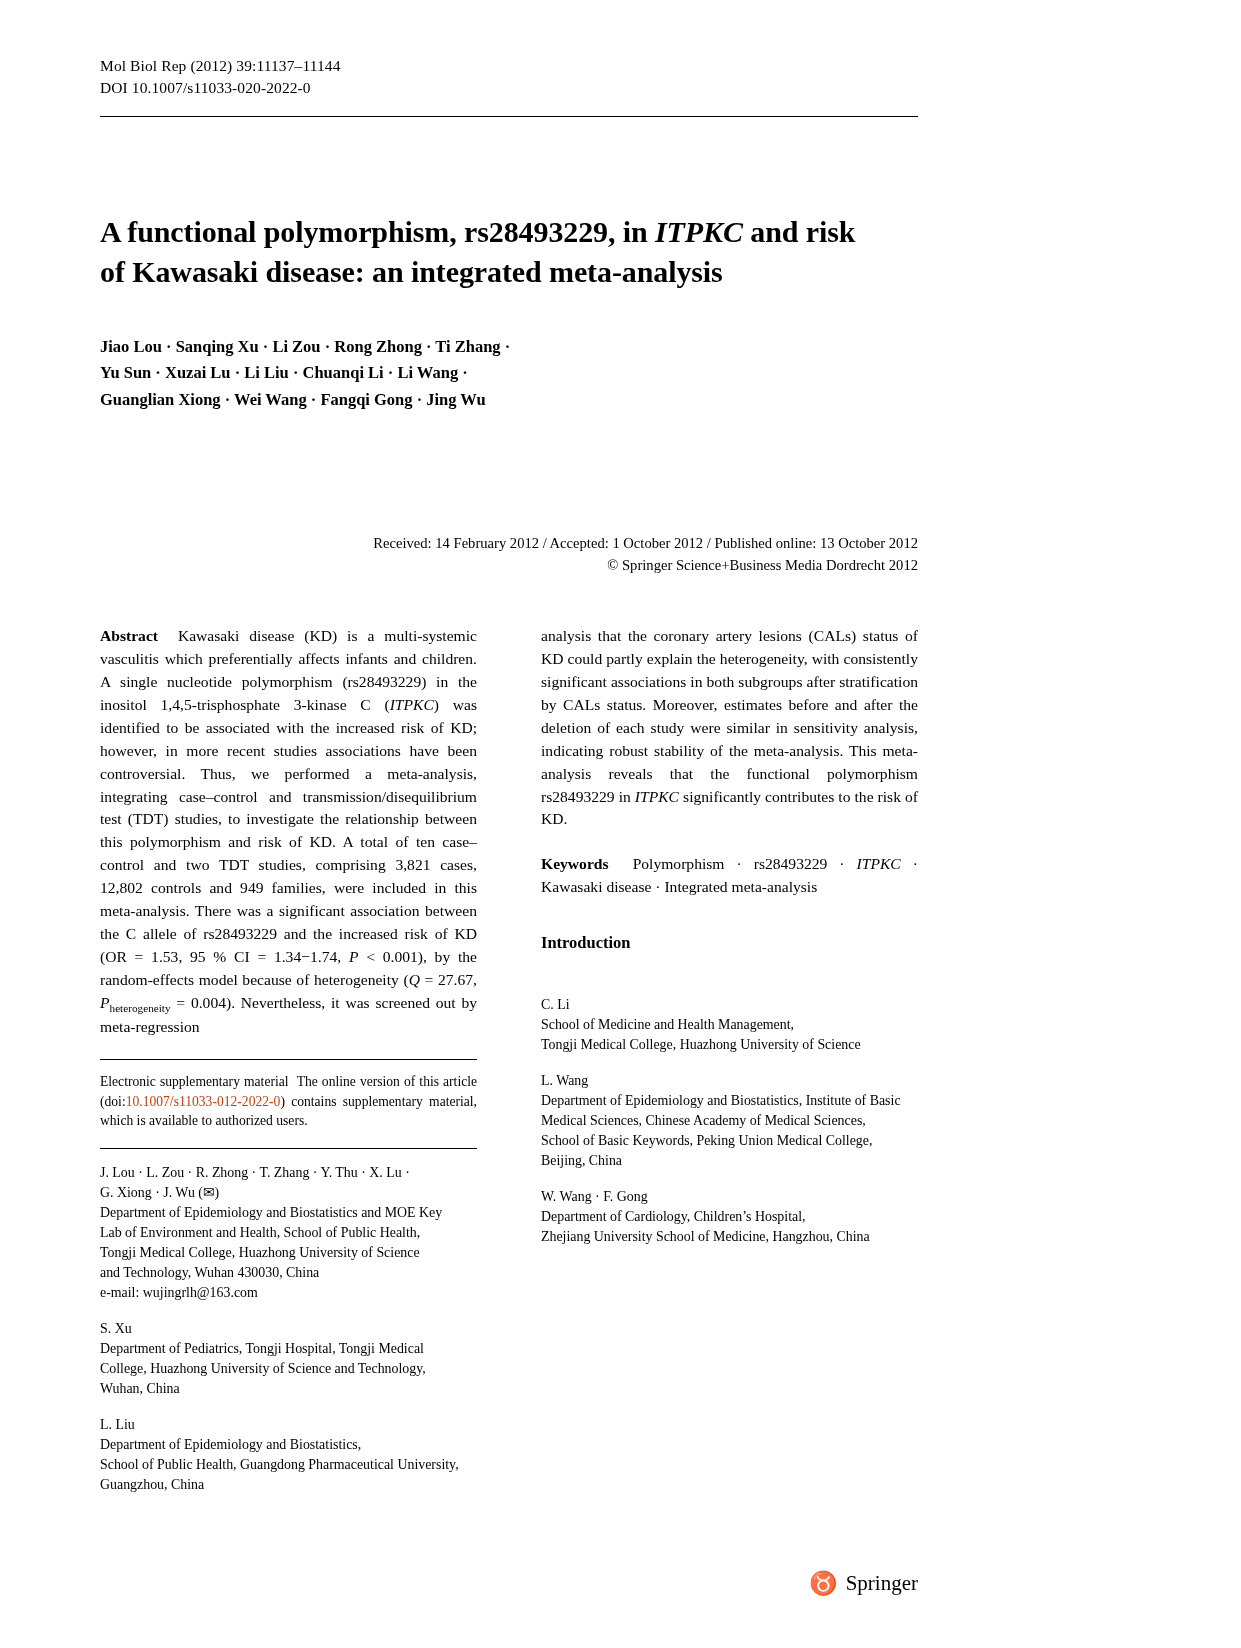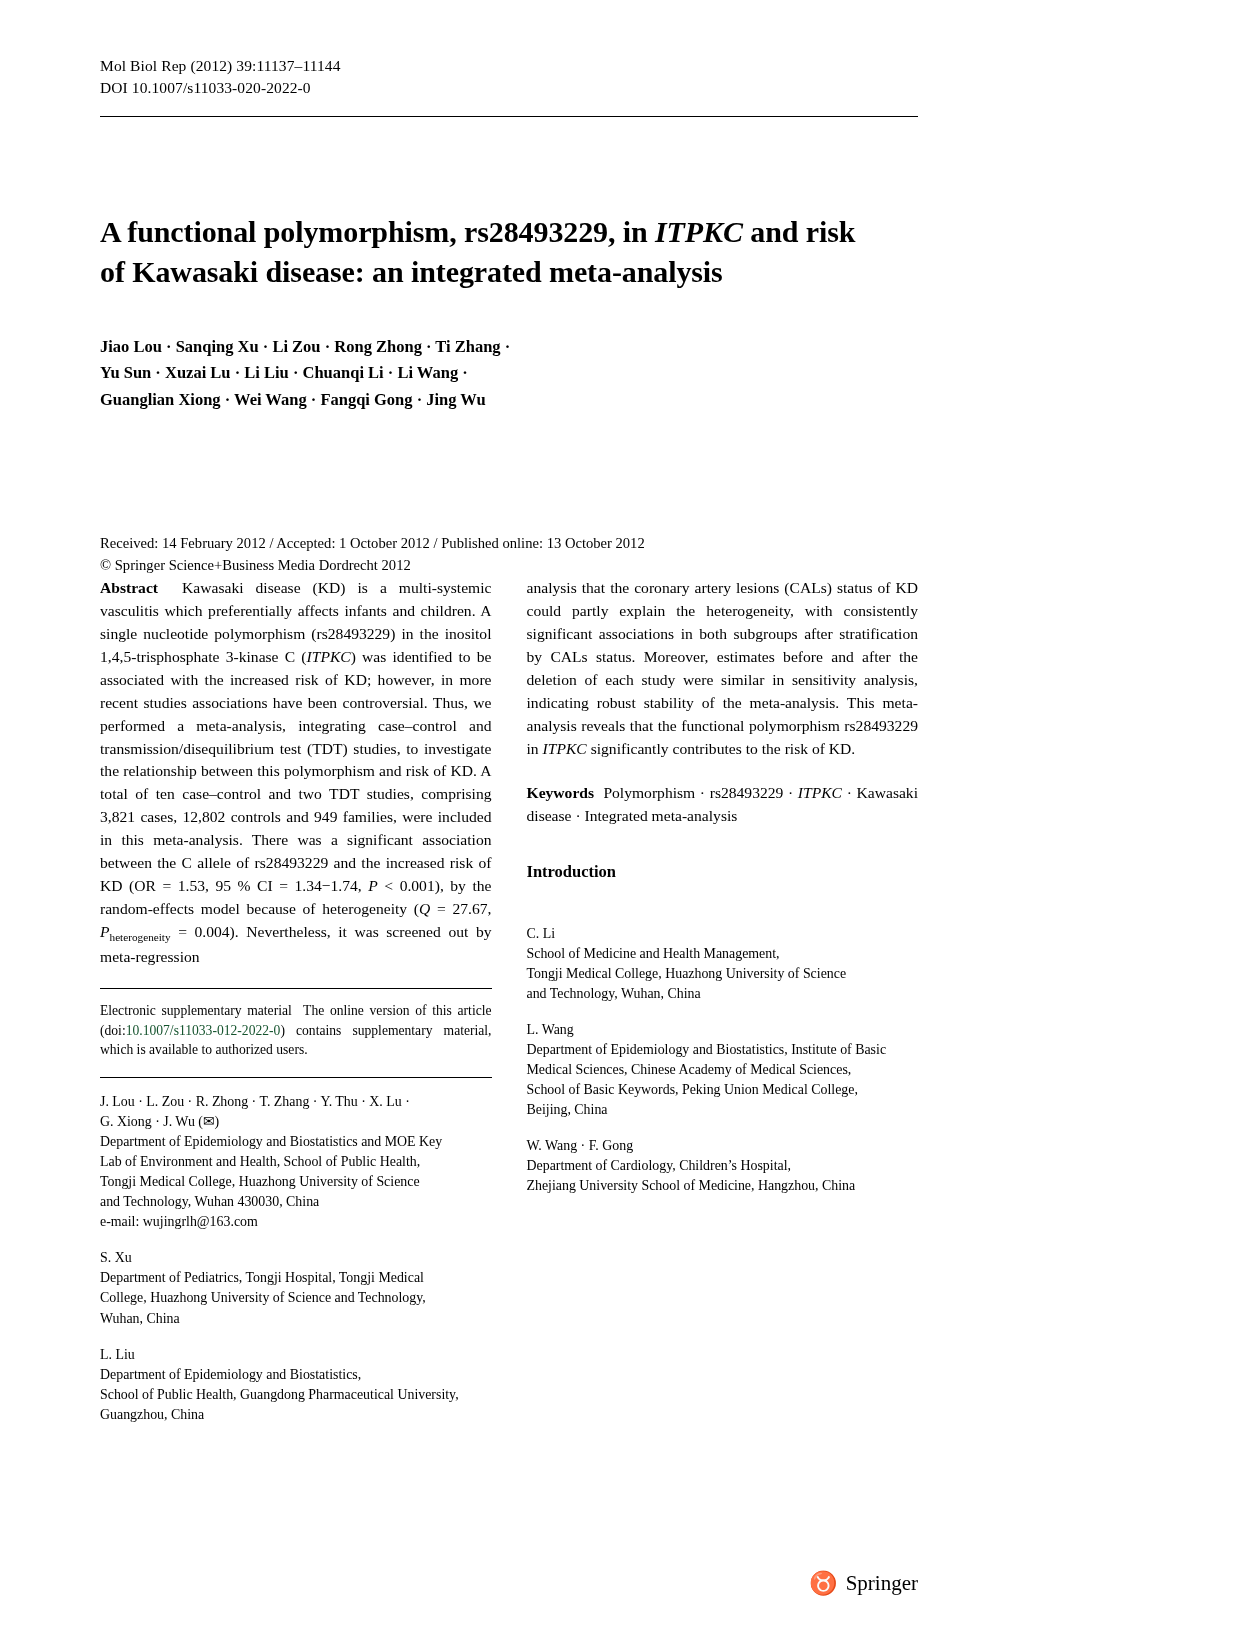--- a/index.html
+++ b/index.html
@@ -46,24 +46,26 @@
   .authors {
     margin-top: 42px;
     font-size: 16.5px;
     font-weight: bold;
     line-height: 1.62;
   }
   .dates {
     margin-top: 118px;
     font-size: 14.6px;
     line-height: 1.55;
+    text-align: right;
   }
   .columns {
+    margin-top: 48px;
     display: flex;
-    gap: 35px;
+    gap: 64px;
   }
   .col {
     width: 480px;
   }
   .col p {
     margin: 0;
     font-size: 15.6px;
     line-height: 1.47;
     text-align: justify;
     text-justify: inter-word;
@@ -100,21 +102,21 @@
   }
   .esm {
     font-size: 13.6px;
     line-height: 1.42;
     text-align: justify;
   }
   .esm b {
     font-weight: normal;
   }
   .doi-link {
-    color: #14532d;
+    color: #c2410c;
     text-decoration: none;
   }
   .aff-rule {
     border-top: 1px solid #000;
     margin-top: 18px;
     margin-bottom: 14px;
     width: 100%;
   }
   .aff {
     font-size: 13.9px;
@@ -218,21 +220,20 @@
       </div>
 
       <div class="section-head">Introduction</div>
 
       <div style="height:42px"></div>
 
       <div class="aff">
         <span class="nm">C. Li</span>
         <span class="nm">School of Medicine and Health Management,</span>
         <span class="nm">Tongji Medical College, Huazhong University of Science</span>
-        <span class="nm">and Technology, Wuhan, China</span>
       </div>
 
       <div class="aff">
         <span class="nm">L. Wang</span>
         <span class="nm">Department of Epidemiology and Biostatistics, Institute of Basic</span>
         <span class="nm">Medical Sciences, Chinese Academy of Medical Sciences,</span>
         <span class="nm">School of Basic Keywords, Peking Union Medical College,</span>
         <span class="nm">Beijing, China</span>
       </div>
 

